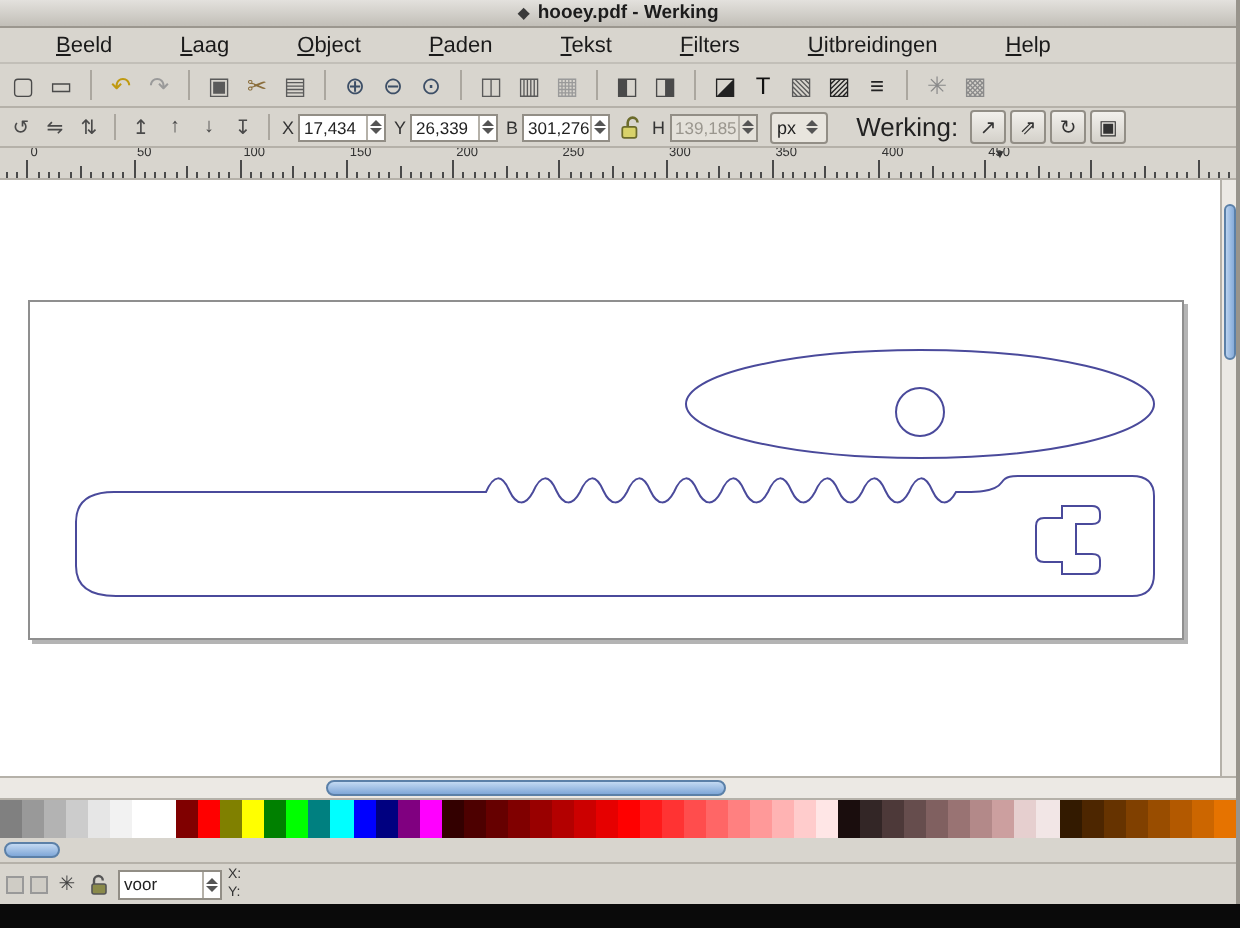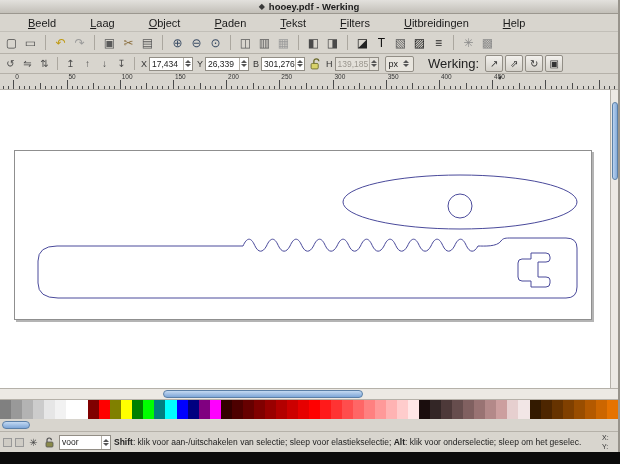--- a/index.html
+++ b/index.html
@@ -481,20 +481,19 @@
           <rect x="1" y="5" width="7" height="5" rx="1" fill="#8a8a4a" stroke="#555" stroke-width="0.8"></rect>
         </svg>
     </span>
     <span id="layer-select">
       <span class="lval">voor</span>
       <span class="spin">
           <span class="up"></span>
           <span class="dn"></span>
         </span>
     </span>
-    <span id="status-msg"><b>Shift</b>: klik voor aan-/uitschakelen van selectie; sleep voor elastiekselectie; <b>Alt</b>: klik voor onderselectie; sleep om het geselec.</span>
     <span id="coords">
       <div>X:</div>
       <div>Y:</div>
     </span>
   </div>
 </div>
 <div id="bottomstrip"></div>
 
 </body></html>

